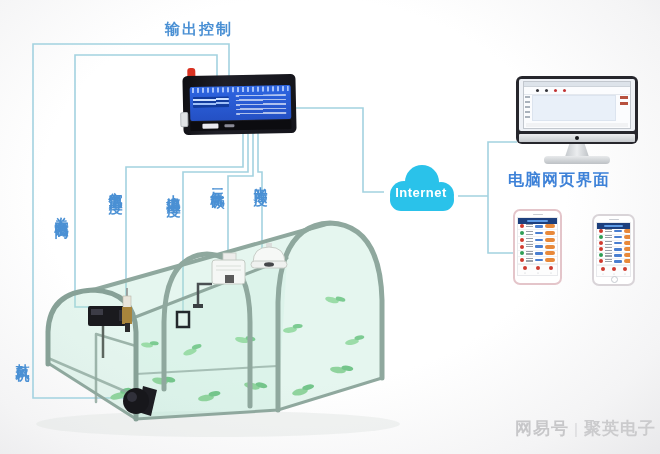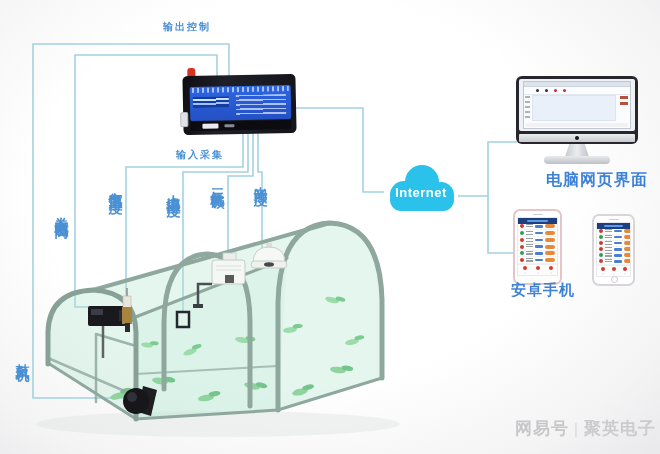--- a/index.html
+++ b/index.html
@@ -10,26 +10,26 @@
   }
   .layer{position:absolute;left:0;top:0;width:660px;height:454px;}
 
   
   .vlabel{
     position:absolute;writing-mode:vertical-rl;text-orientation:upright;
     color:#4a90d4;font-size:14px;font-weight:600;letter-spacing:2px;line-height:16px;
     white-space:nowrap;
   }
   .hlabel{
-    position:absolute;color:#4a90d4;font-size:10px;font-weight:600;letter-spacing:2px;
-    text-align:left;white-space:nowrap;font-family:Liberation Mono, monospace;
+    position:absolute;color:#4a90d4;font-size:15px;font-weight:600;letter-spacing:2px;
+    text-align:right;white-space:nowrap;font-family:Liberation Mono, monospace;
   }
   .devlabel{
     position:absolute;color:#3e82d8;font-size:15px;font-weight:700;letter-spacing:1px;
-    text-align:right;white-space:nowrap;
+    text-align:left;white-space:nowrap;
   }
 
   
   .controller{position:absolute;left:183px;top:75px;width:113px;height:59px;transform:rotate(-1.2deg);}
   .cbody{position:absolute;inset:0;border-radius:5px;
     background:linear-gradient(100deg,#0e0e12,#1f1f27 35%,#14141a);}
   .ant{position:absolute;left:5px;top:-8px;width:8px;height:12px;background:#d93222;border-radius:3px 3px 1px 1px;}
   .cface{position:absolute;left:7px;top:11px;right:5px;height:34px;border-radius:2px;
     background:linear-gradient(180deg,#2e66e2,#2450c4);}
   .cterm{position:absolute;top:1px;left:2px;right:2px;height:5px;opacity:.85;
@@ -215,21 +215,20 @@
       <ellipse cx="269" cy="264.5" rx="5" ry="2.2" fill="#46474a"></ellipse>
     </g>
     <g>
       <path d="M143,386 L157,390 L151,416 L138,412 Z" fill="#1d1d22"></path>
       <circle cx="136" cy="401" r="13" fill="#17171b"></circle>
       <circle cx="132" cy="397" r="5" fill="#30303a"></circle>
     </g>
   </svg>
 
   <div class="hlabel" style="left:163px;top:20px;width:70px;">输出控制</div>
-  <div class="hlabel" style="left:176px;top:148px;width:66px;">输入采集</div>
 
   <div class="vlabel" style="left:54px;top:206px;">卷帘电磁阀</div>
   <div class="vlabel" style="left:15px;top:353px;">鼓风机</div>
   <div class="vlabel" style="left:108px;top:180px;">空气温湿度</div>
   <div class="vlabel" style="left:166px;top:183px;">土壤温湿度</div>
   <div class="vlabel" style="left:210px;top:178px;">二氧化碳</div>
   <div class="vlabel" style="left:253px;top:176px;">光照度</div>
 
   <div class="controller">
     <i class="ant"></i>
@@ -373,19 +372,18 @@
           <i class="ppill"></i>
         </div>
       <div class="ptabs">
           <i></i>
           <i></i>
           <i></i>
         </div>
     </div>
   </div>
 
-  <div class="devlabel" style="left:503px;top:281px;width:72px;">安卓手机</div>
 
   <div class="watermark">
     <span>网易号</span><span class="wdiv">|</span><span class="wpub">聚英电子</span>
   </div>
 
 </div>
 
 </body></html>

